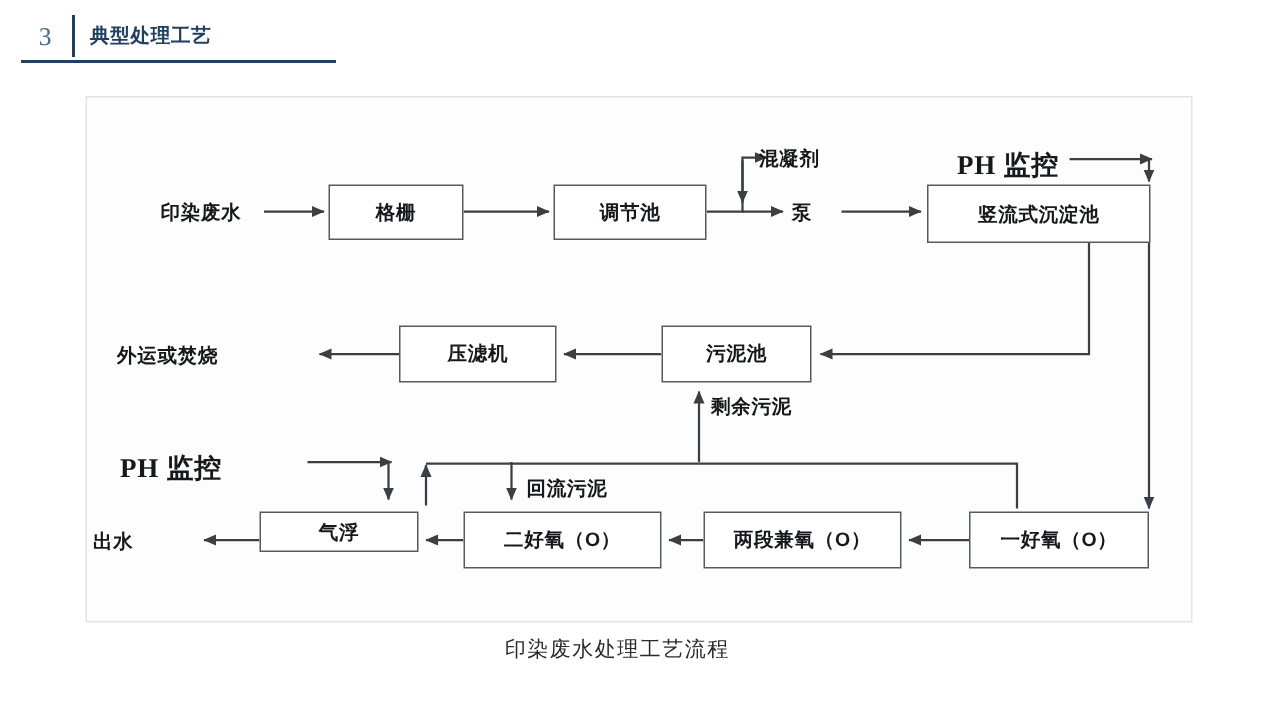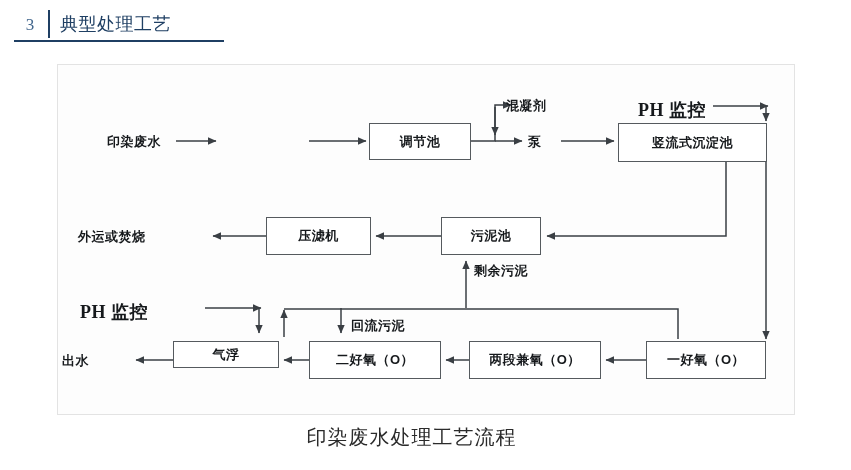--- a/index.html
+++ b/index.html
@@ -35,22 +35,22 @@
     font-family: "Liberation Serif", "DejaVu Serif", serif;
     line-height: 1;
   }
   #header .sec-divider {
     width: 2px;
     align-self: stretch;
     background: #1f3f63;
     margin: 2px 10px 2px 2px;
   }
   #header .sec-title {
-    font-size: 18px;
-    font-weight: normal;
+    font-size: 13px;
+    font-weight: bold;
     color: #1f3f63;
     letter-spacing: 0.5px;
     white-space: nowrap;
   }
 
   
   #figure-frame {
     position: absolute;
     left: 57px;
     top: 64px;
@@ -98,21 +98,21 @@
     font-size: 18px;
   }
 
   
   #caption {
     position: absolute;
     left: 0;
     top: 424px;
     width: 823px;
     text-align: center;
-    font-size: 20px;
+    font-size: 14px;
     color: #2b2b2b;
     letter-spacing: 1px;
     font-family: "Liberation Sans", "DejaVu Sans", sans-serif;
   }
 </style>
 </head>
 <body>
 
 <div id="header">
   <span class="sec-num">3</span>
@@ -183,20 +183,21 @@
   <div class="free-label" style="left:26px;  top:68px;margin-left:23px;">印染废水</div>
   <div class="free-label" style="left:448px; top:32px;">混凝剂</div>
   <div class="free-label" style="left:470px; top:68px;">泵</div>
   <div class="free-label ph" style="left:580px; top:33px;">PH 监控</div>
   <div class="free-label ph" style="left:22px;  top:235px;">PH 监控</div>
   <div class="free-label" style="left:20px;  top:163px;">外运或焚烧</div>
   <div class="free-label" style="left:416px; top:197px;">剩余污泥</div>
   <div class="free-label" style="left:293px; top:252px;">回流污泥</div>
   <div class="free-label" style="left:4px;  top:287px;">出水</div>
 
+  <div class="node-box" style="left:161px; top:58px;  width:90px;  height:37px;">格栅</div>
 
   <div class="node-box" style="left:311px; top:58px;  width:102px; height:37px;">调节池</div>
 
   <div class="node-box" style="left:560px; top:58px;  width:149px; height:39px;">竖流式沉淀池</div>
 
   <div class="node-box" style="left:208px; top:152px; width:105px; height:38px;">压滤机</div>
 
   <div class="node-box" style="left:383px; top:152px; width:100px; height:38px;">污泥池</div>
 
   <div class="node-box" style="left:115px; top:276px; width:106px; height:27px;">气浮</div>

